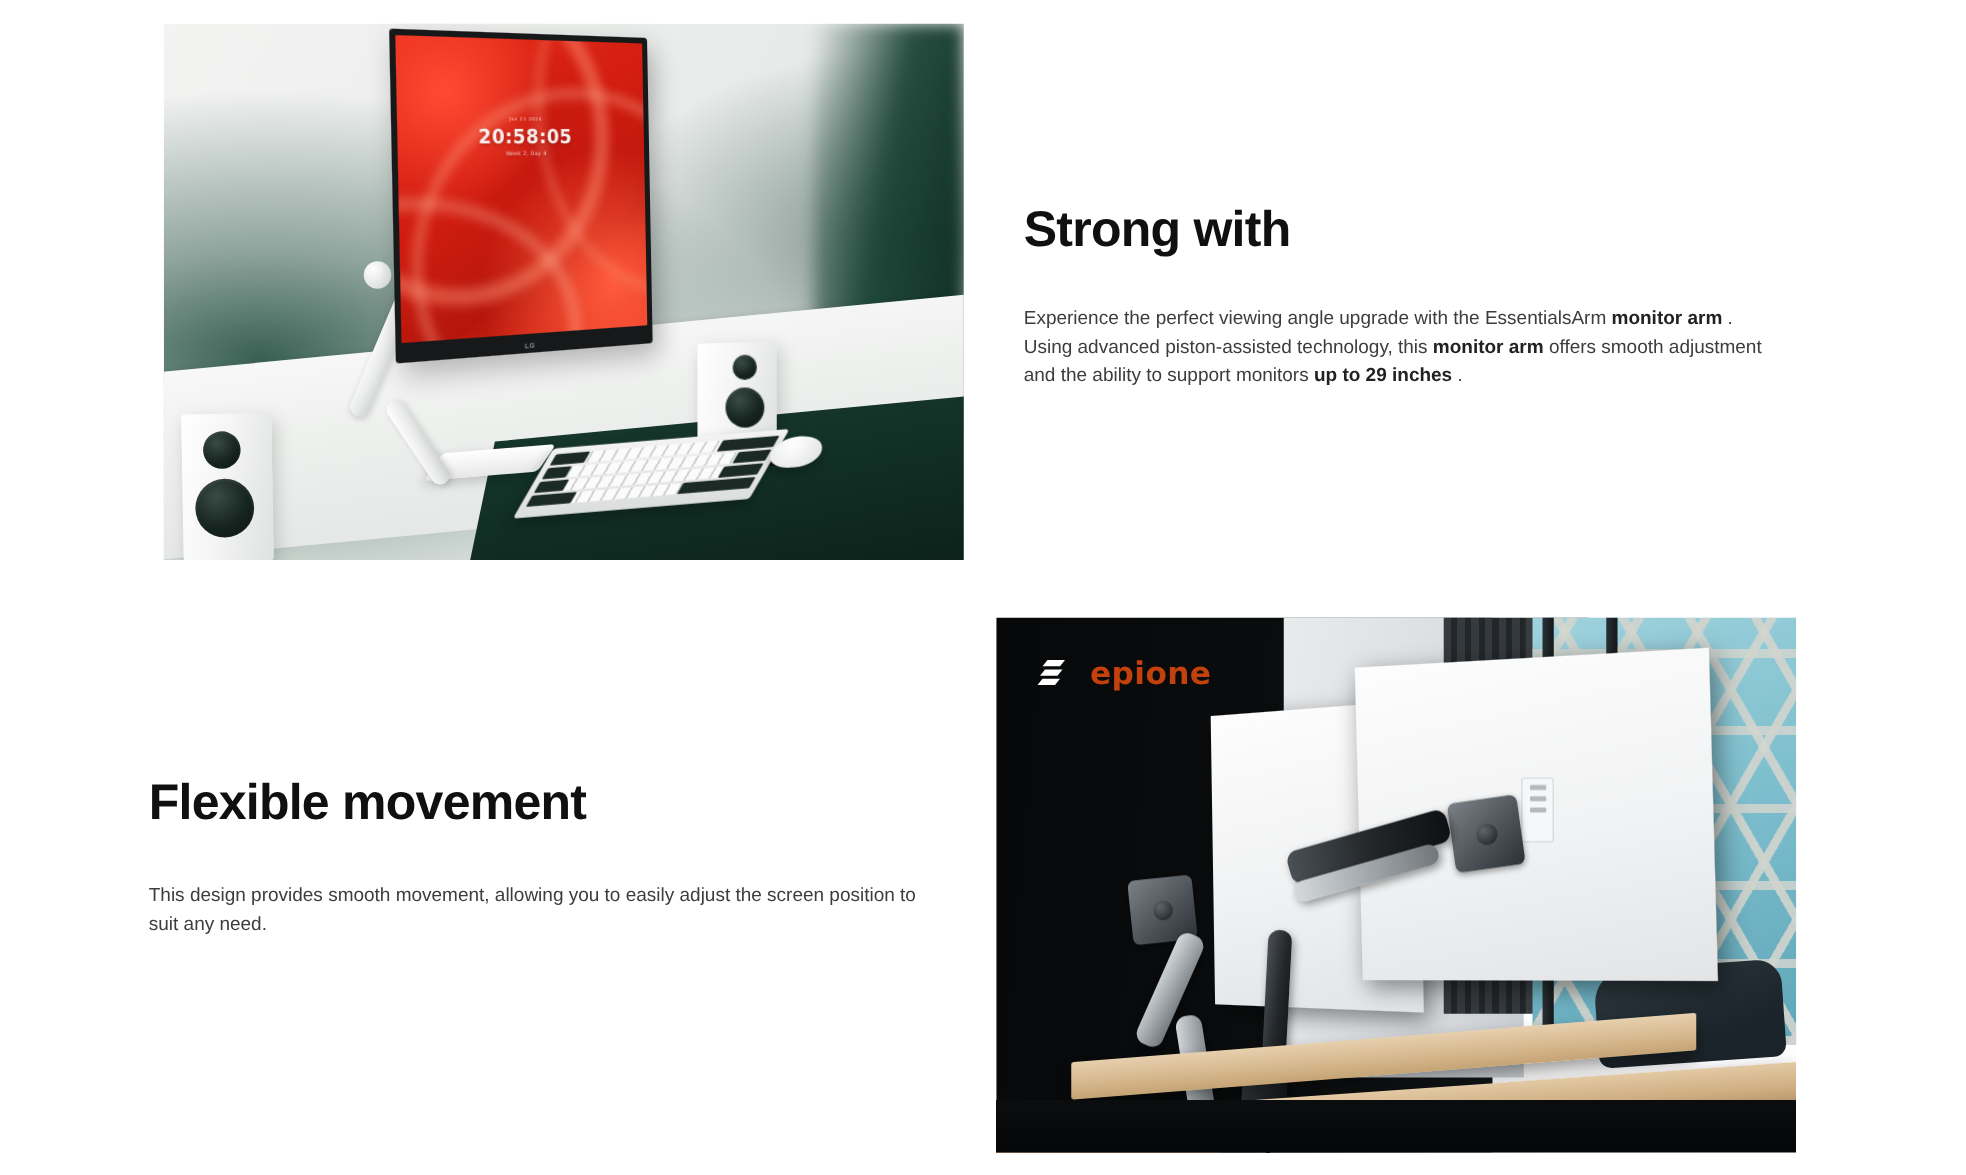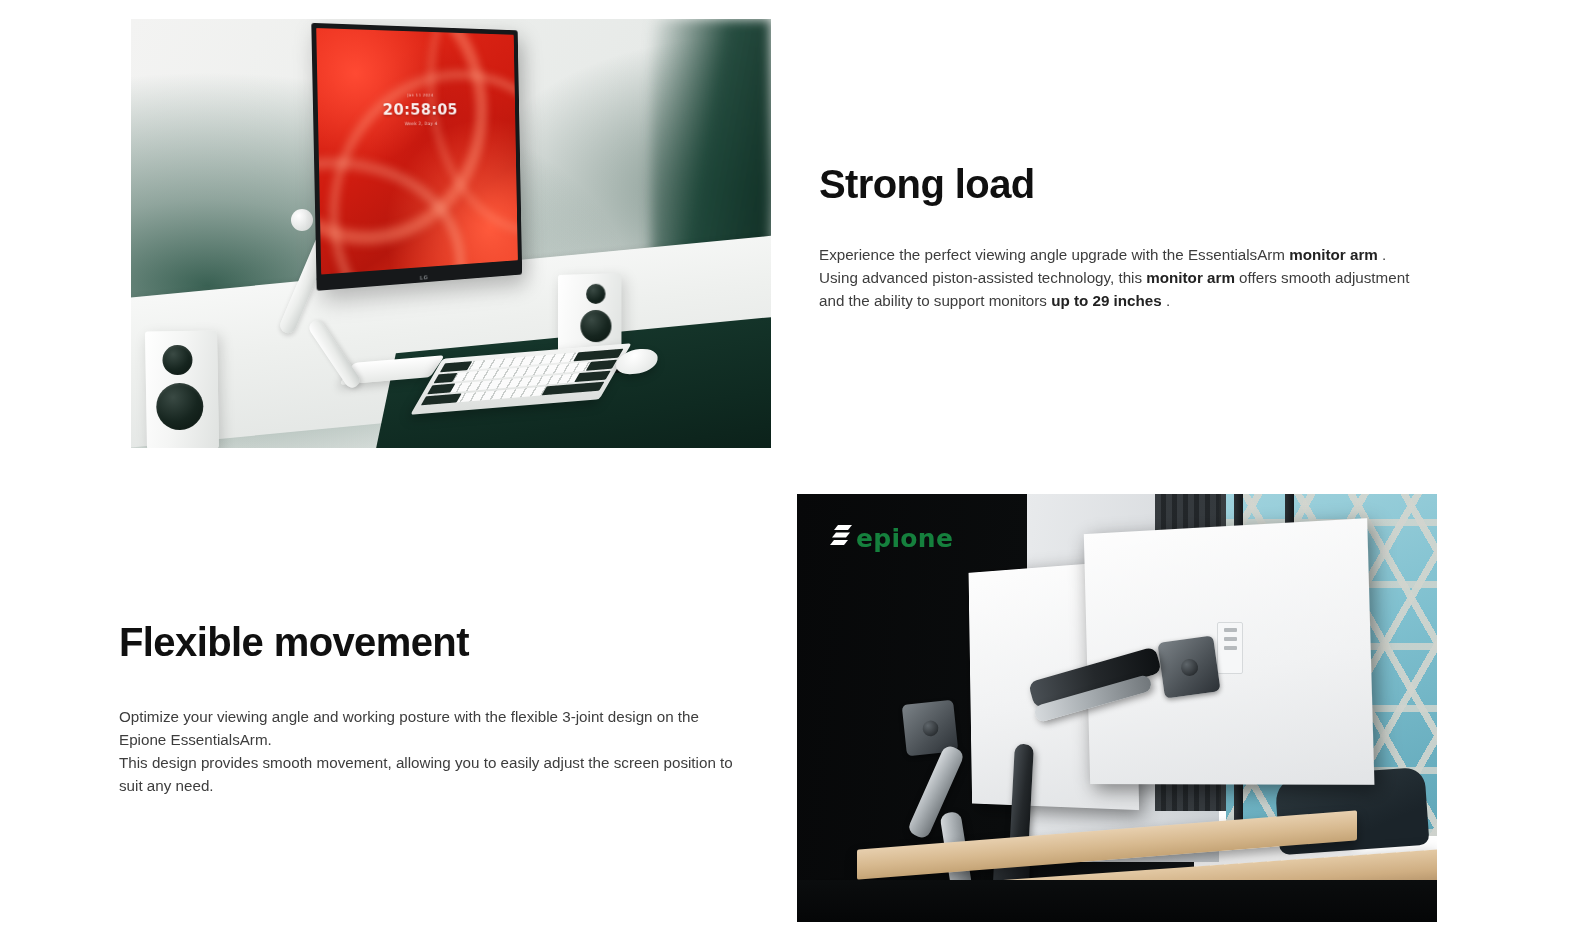--- a/index.html
+++ b/index.html
@@ -321,22 +321,22 @@
     background:linear-gradient(180deg,#0b0d0e 0%,#050607 100%);
   }
   #photo-arms .chair {
     position:absolute; right:10px; bottom:72px; width:150px; height:78px;
     background:linear-gradient(160deg,#2d393f 0%,#1b242a 70%);
     border-radius:26px 20px 10px 10px;
     transform:rotate(-4deg);
   }
   #photo-arms .logo {
     position:absolute; left:32px; top:30px;
-    display:flex; gap:1px;
-    color:#15803d;
+    display:flex; align-items:center; gap:17px;
+    color:#c2410c;
   }
   #photo-arms .logo .mark {
     display:block; width:26px; height:24px;
   }
   #photo-arms .logo .wordmark {
     font-size:25px; font-weight:600; letter-spacing:.3px;
     font-family:"DejaVu Sans", sans-serif;
   }
 
   
@@ -398,27 +398,26 @@
       <span class="kdark" style="left:5px;top:27px;width:22px;"></span>
       <span class="kdark" style="left:145px;top:27px;width:30px;"></span>
       <span class="kdark" style="left:5px;top:38px;width:34px;"></span>
       <span class="kdark" style="left:120px;top:38px;width:55px;"></span>
     </div>
     <div class="mouse"></div>
     <div class="blurwash"></div>
   </div>
 
   <div class="copy" id="copy-strong-load">
-    <h2 class="heading">Strong load</h2>
+    <h2 class="heading">Strong with</h2>
     <p class="para"><span>Experience the perfect viewing angle upgrade with the EssentialsArm </span><b>monitor arm</b><span> . Using advanced piston-assisted technology, this </span><b>monitor arm</b><span> offers smooth adjustment and the ability to support monitors </span><b>up to 29 inches</b><span> .</span></p>
   </div>
 
   <div class="copy" id="copy-flexible">
     <h2 class="heading">Flexible movement</h2>
-    <p class="para"><span>Optimize your viewing angle and working posture with the flexible 3-joint design on the Epione EssentialsArm.</span></p>
     <p class="para"><span>This design provides smooth movement, allowing you to easily adjust the screen position to suit any need.</span></p>
   </div>
 
   <div class="photo" id="photo-arms">
     <div class="bg-dark"></div>
     <div class="bg-wall"></div>
     <div class="blinds"></div>
     <div class="window">
       <div class="lattice"></div>
       <div class="win-bar wb1"></div>

